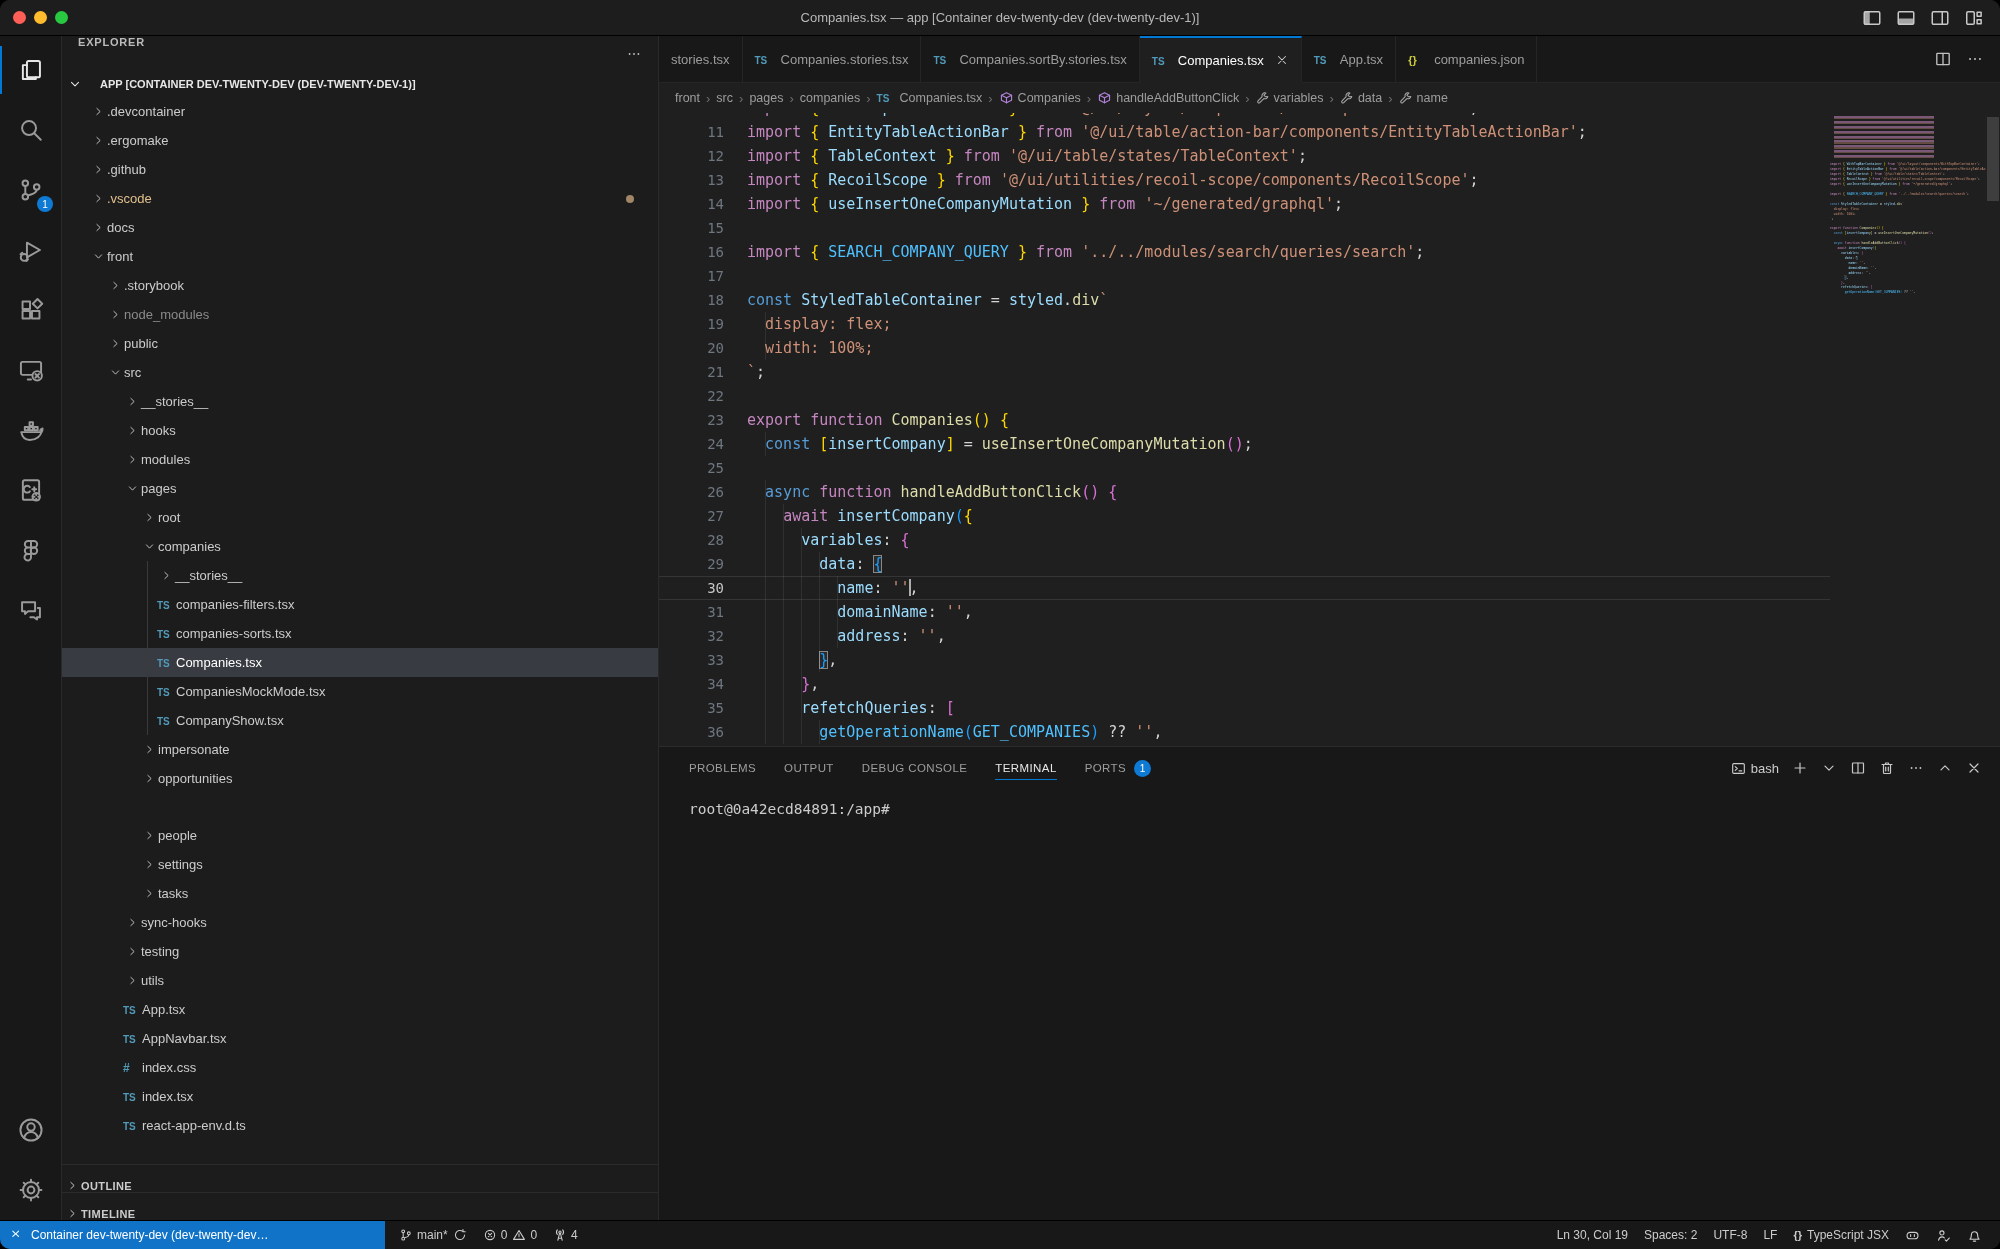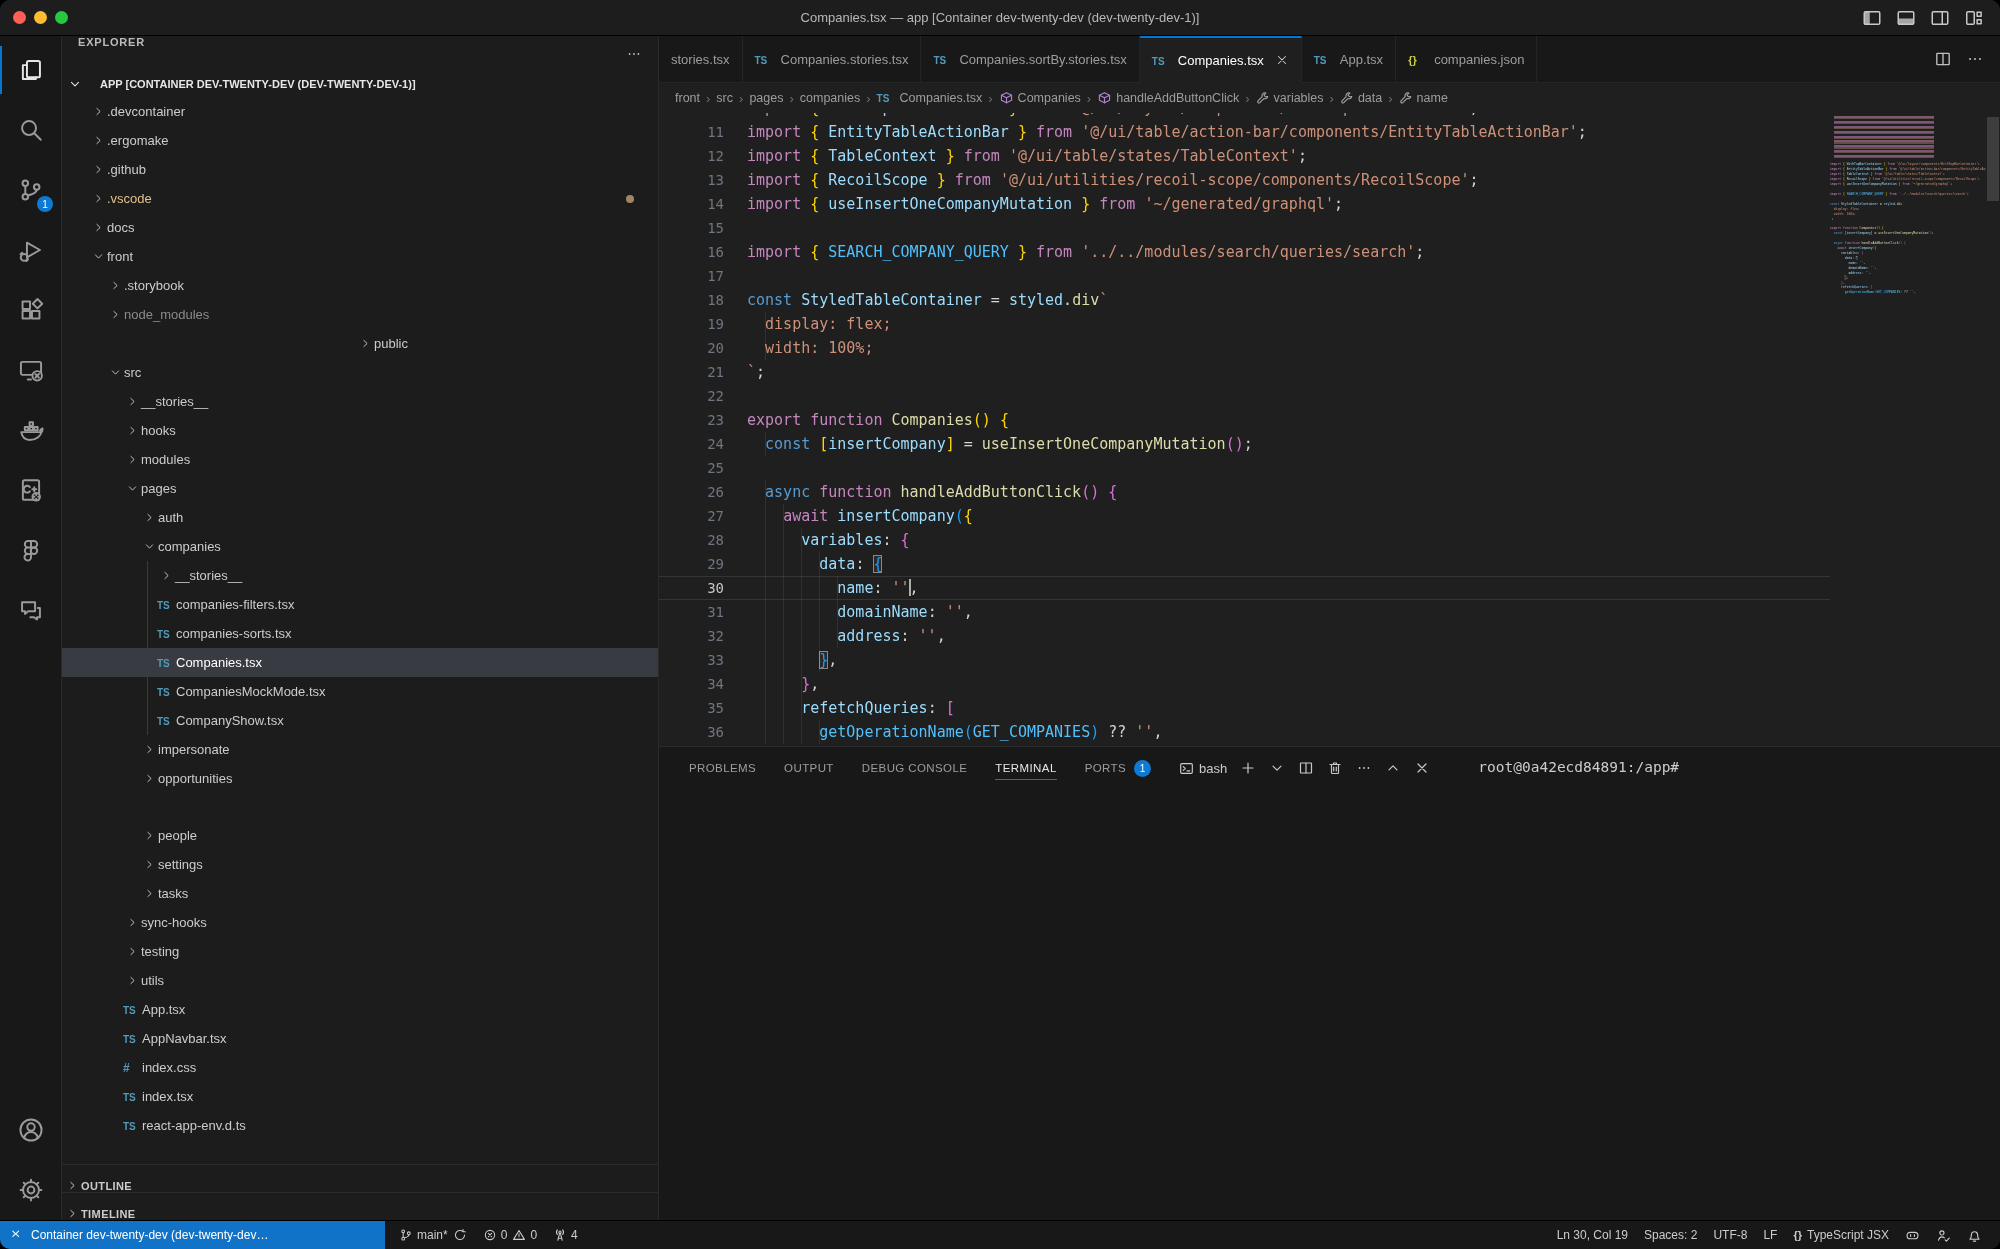--- a/index.html
+++ b/index.html
@@ -85,21 +85,21 @@
 
   
   .minimap{position:absolute;top:0;right:14px;width:156px;bottom:0;overflow:hidden;}
   .mm-top{height:44px;width:64%;margin:3px 0 2px 4px;
           background:repeating-linear-gradient(to bottom,rgba(197,134,192,.55) 0 2px,rgba(206,145,120,.40) 2px 3.2px,transparent 3.2px 4.9px);}
   .mm-scale{transform:scale(.205);transform-origin:0 0;width:760px;}
   .vscroll{position:absolute;top:0;right:0;width:14px;bottom:0;}
   .vthumb{position:absolute;top:4px;left:1px;right:1px;height:84px;background:rgba(121,121,121,.35);}
 
   
-  .panel{height:474px;background:#181818;border-top:1px solid #2B2B2B;display:flex;flex-direction:row;}
+  .panel{height:474px;background:#181818;border-top:1px solid #2B2B2B;display:flex;flex-direction:column;}
   .panel-head{height:42px;display:flex;align-items:center;padding:0 18px 0 30px;flex:none;}
   .ptab{font-size:11.5px;letter-spacing:.4px;color:#9D9D9D;margin-right:28px;height:100%;display:flex;align-items:center;gap:8px;position:relative;}
   .ptab.active{color:#E7E7E7;}
   .ptab.active::after{content:'';position:absolute;left:0;right:0;bottom:9px;height:1.5px;background:#0078D4;}
   .pbadge{min-width:17px;height:17px;border-radius:9px;background:#0E7AD3;color:#fff;font-size:10px;display:inline-flex;align-items:center;justify-content:center;padding:0 4px;}
   .panel-actions{margin-left:auto;display:flex;align-items:center;gap:13px;color:#C8C8C8;}
   .shell-label{display:flex;align-items:center;gap:5px;font-size:13px;color:#CCC;}
   .term{flex:1;padding:12px 0 0 30px;font-family:"DejaVu Sans Mono",monospace;font-size:14.5px;color:#CCCCCC;}
 
   
@@ -327,21 +327,21 @@
             <span class="lbl">.storybook</span>
           </div>
           <div class="row dim" style="padding-left: 44px;">
             <span class="chev">
               <svg width="13" height="13" viewBox="0 0 16 16" fill="none" stroke="currentColor" stroke-width="1.2" stroke-linecap="round" stroke-linejoin="round">
                 <path d="M6 4.2L10 8l-4 3.8"></path>
               </svg>
             </span>
             <span class="lbl">node_modules</span>
           </div>
-          <div class="row" style="padding-left: 44px; justify-content: center;">
+          <div class="row" style="padding-left: 44px;">
             <span class="chev">
               <svg width="13" height="13" viewBox="0 0 16 16" fill="none" stroke="currentColor" stroke-width="1.2" stroke-linecap="round" stroke-linejoin="round">
                 <path d="M6 4.2L10 8l-4 3.8"></path>
               </svg>
             </span>
             <span class="lbl">public</span>
           </div>
           <div class="row" style="padding-left: 44px;">
             <span class="chev exp">
               <svg width="13" height="13" viewBox="0 0 16 16" fill="none" stroke="currentColor" stroke-width="1.2" stroke-linecap="round" stroke-linejoin="round">
@@ -381,21 +381,21 @@
               </svg>
             </span>
             <span class="lbl">pages</span>
           </div>
           <div class="row" style="padding-left: 78px;">
             <span class="chev">
               <svg width="13" height="13" viewBox="0 0 16 16" fill="none" stroke="currentColor" stroke-width="1.2" stroke-linecap="round" stroke-linejoin="round">
                 <path d="M6 4.2L10 8l-4 3.8"></path>
               </svg>
             </span>
-            <span class="lbl">auth</span>
+            <span class="lbl">root</span>
           </div>
           <div class="row" style="padding-left: 78px;">
             <span class="chev exp">
               <svg width="13" height="13" viewBox="0 0 16 16" fill="none" stroke="currentColor" stroke-width="1.2" stroke-linecap="round" stroke-linejoin="round">
                 <path d="M6 4.2L10 8l-4 3.8"></path>
               </svg>
             </span>
             <span class="lbl">companies</span>
           </div>
           <div class="row" style="padding-left: 95px;">

